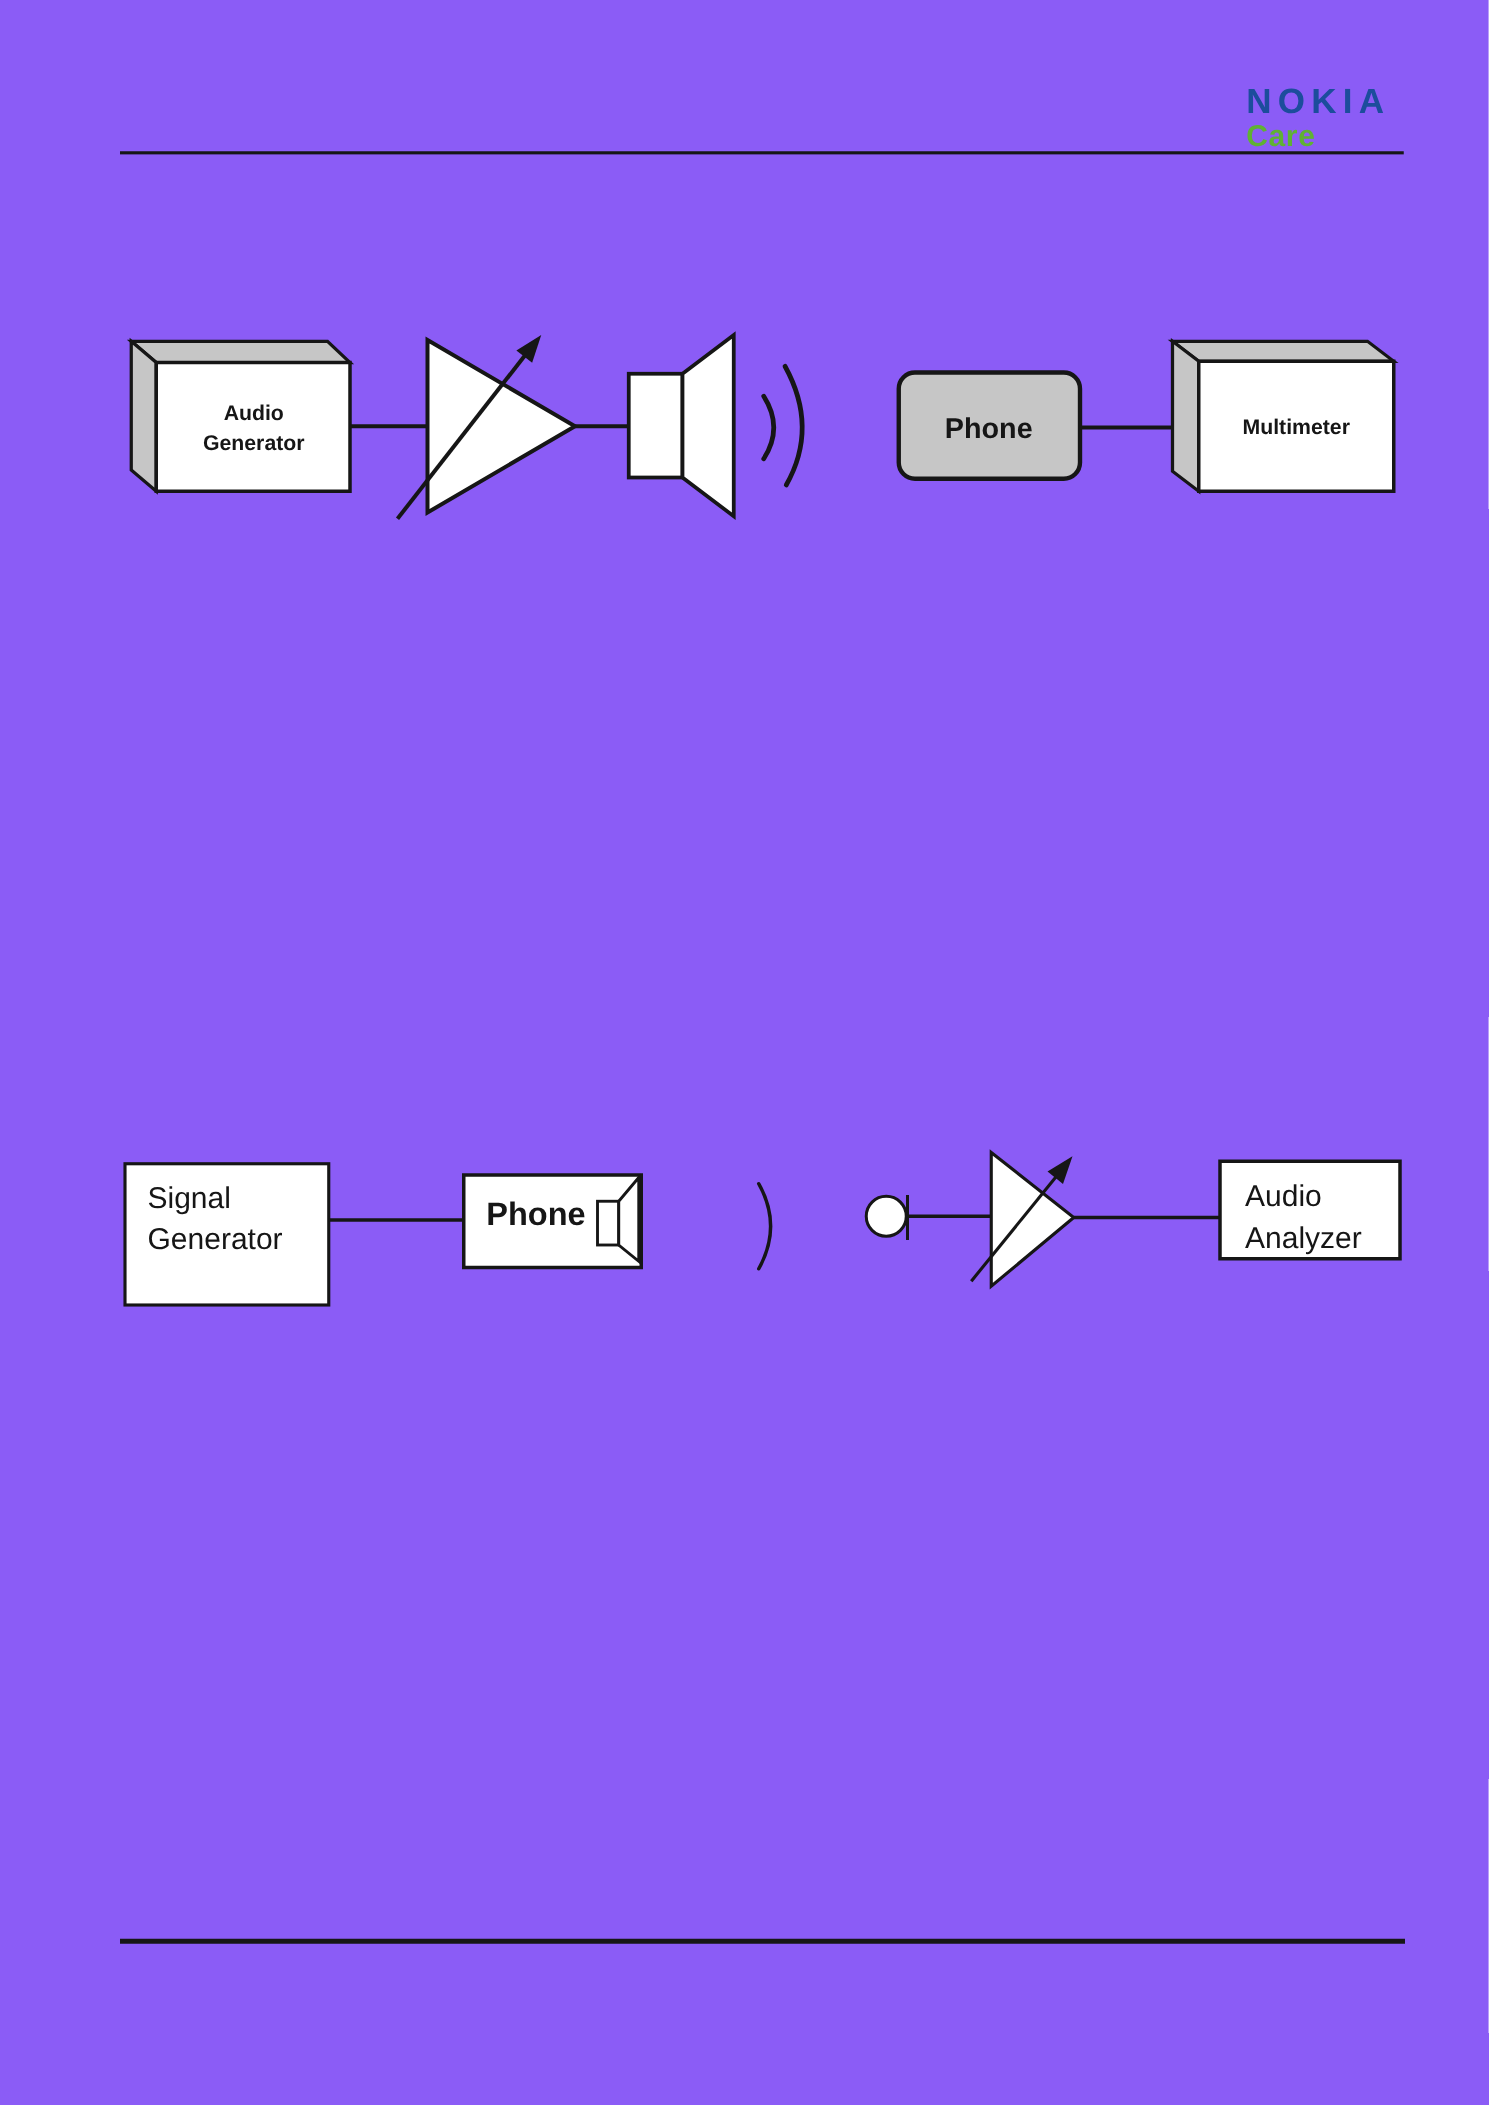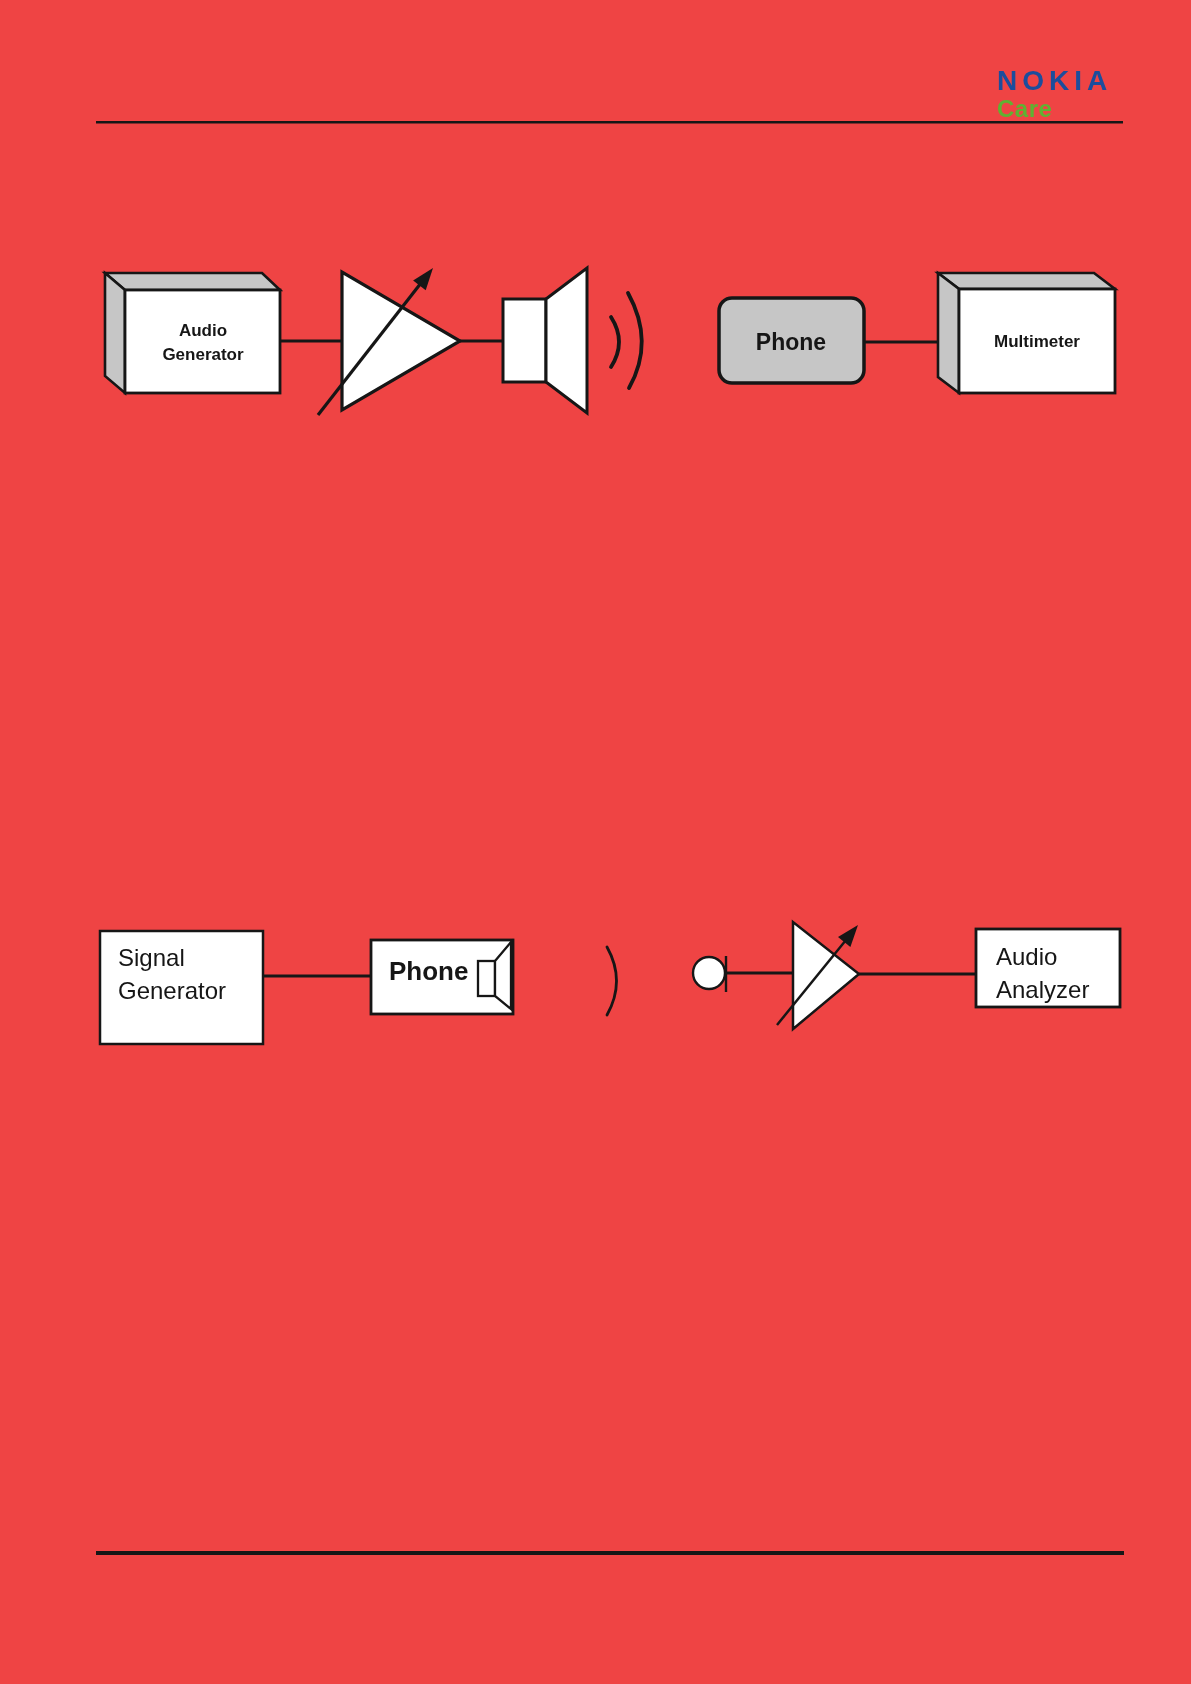--- a/index.html
+++ b/index.html
@@ -1,20 +1,20 @@
 <!DOCTYPE html>
 <html><head>
 <meta charset="utf-8">
 <style>
   html, body { margin: 0; padding: 0; background: #ffffff; }
   .page {
     position: relative;
     width: 1191px;
     height: 1684px;
-    background: #ef4444;
+    background: #8b5cf6;
     font-family: "Liberation Sans", "DejaVu Sans", sans-serif;
     overflow: hidden;
   }
   svg { position: absolute; left: 0; top: 0; }
   text { font-family: "Liberation Sans", "DejaVu Sans", sans-serif; }
   .logo-primary {
     font-weight: bold;
     font-size: 28px;
     letter-spacing: 5px;
   }

